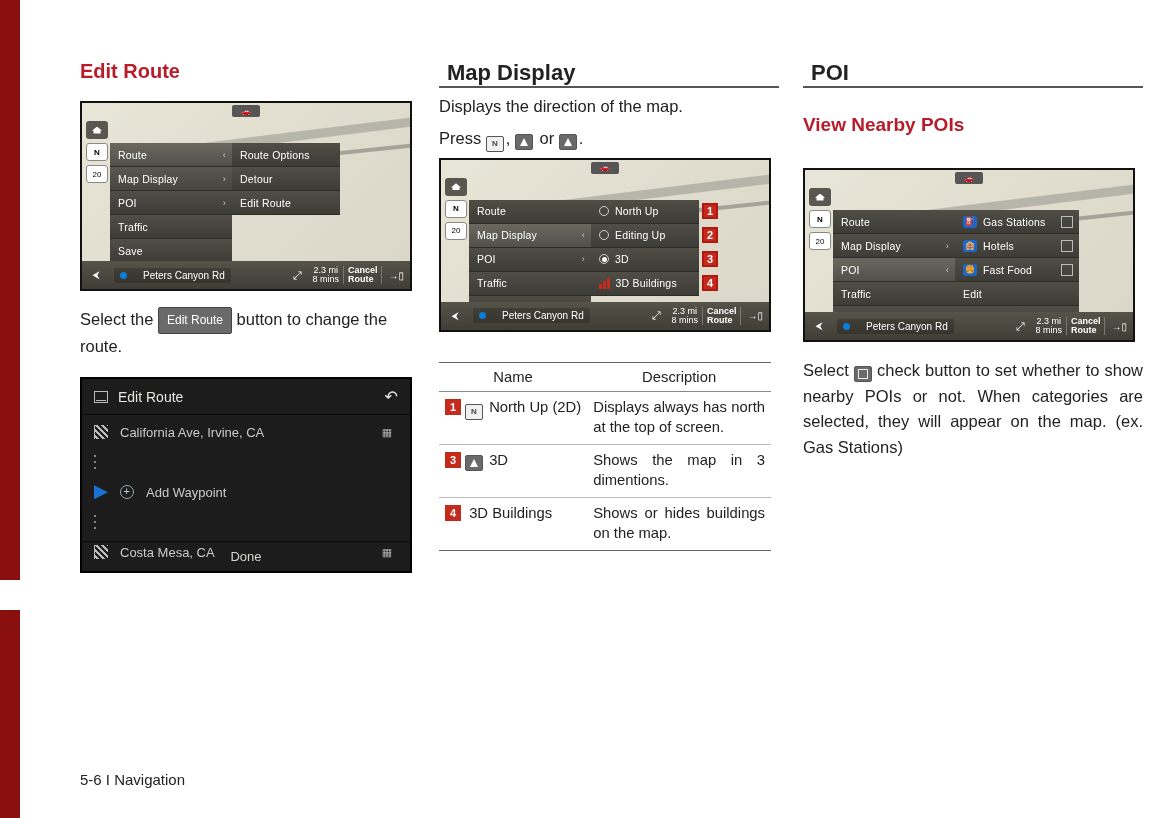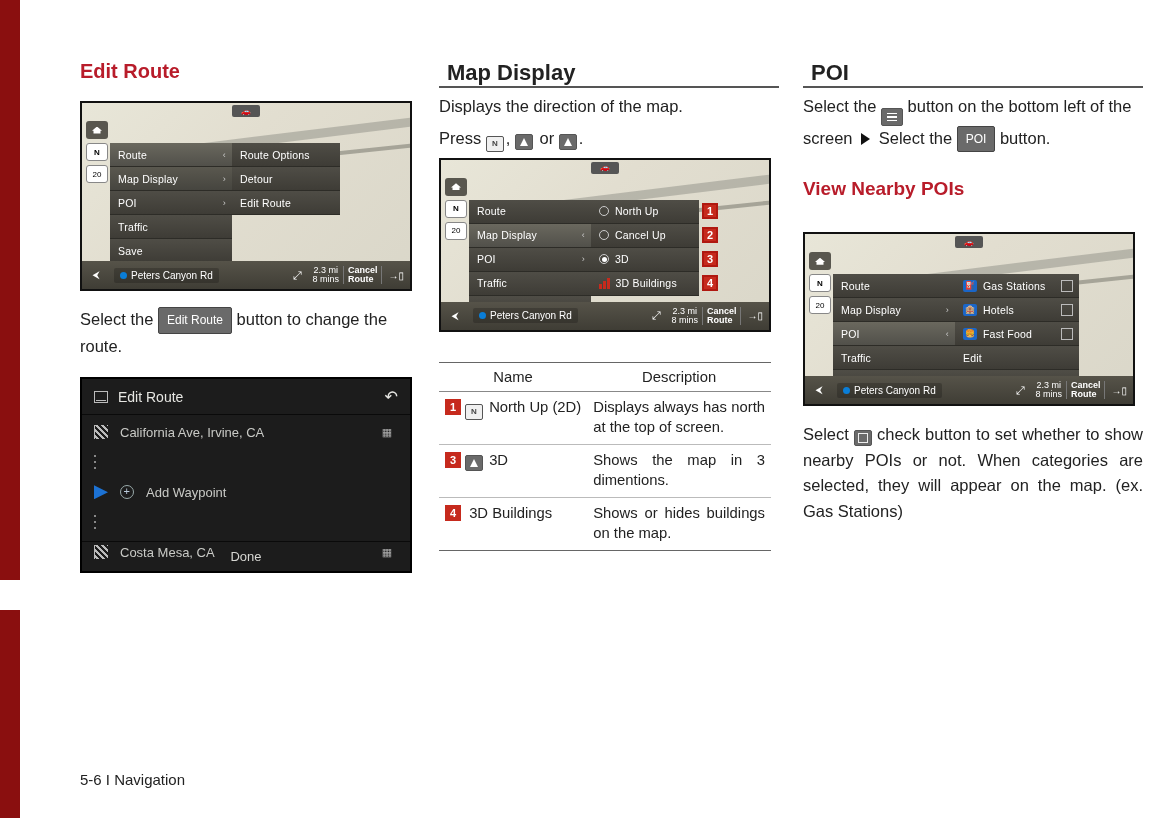--- a/index.html
+++ b/index.html
@@ -39,21 +39,21 @@
     .shot .panel .row { height:24px; background: linear-gradient(#4f4d46,#3e3c36); border-bottom:1px solid #2d2c27; color:#fff; font-size:10.5px; padding-left:8px; display:flex; align-items:center; letter-spacing:0.2px; }
     .shot .panel .row .carat { margin-left:auto; margin-right:6px; font-size:9px; color:#ccc;}
     .shot .panel.panel2 { left: 150px; width: 108px;}
     .shot .panel.panel3 { left: 150px; width: 124px;}
 
     .shot .panel .row.hi { background: linear-gradient(#6a685e,#51504a); }
     .shot .panel .row.hi2 { background: linear-gradient(#5a584f,#46453f); }
 
     .shot .bottom-bar { position:absolute; left:0; right:0; bottom:0; height:28px; background: linear-gradient(#565349,#3f3d35); display:flex; align-items:center; color:#fff; font-size:10px; }
     .shot .bottom-bar .home-ic { width:28px; text-align:center; color:#fff; }
-    .shot .bottom-bar .route-pill { background: rgba(0,0,0,0.2); border-radius:2px; padding:2px 6px; margin-left:4px; display:flex; align-items:center; gap:4px;}
+    .shot .bottom-bar .route-pill { background: rgba(0,0,0,0.2); border-radius:2px; padding:2px 6px; margin-left:4px; display:flex; align-items:center; gap:16px;}
     .shot .bottom-bar .route-pill .dot { width:7px; height:7px; border-radius:50%; background:#0a7ed8;}
     .shot .bottom-bar .spacer { flex:1; }
     .shot .bottom-bar .zoom-ic { width:22px; text-align:center; font-size:11px;}
     .shot .bottom-bar .dist { line-height:1; font-size:9px; text-align:center; padding:0 4px;}
     .shot .bottom-bar .cancel { line-height:1; font-size:9px; padding:0 4px; border-left:1px solid #777; border-right:1px solid #777;font-weight:bold;}
     .shot .bottom-bar .tray { padding:0 6px; }
 
     .shot.s1 { height: 190px; }
     .shot.s2 { height: 174px; }
     .shot.s3 { height: 174px; }
@@ -278,21 +278,21 @@
             <span>Save</span>
           </div>
       </div>
       <div class="panel panel2">
         <div class="row">
             <span class="radio"></span>
             <span>North Up</span>
           </div>
         <div class="row">
             <span class="radio"></span>
-            <span>Cancel Up</span>
+            <span>Editing Up</span>
           </div>
         <div class="row">
             <span class="radio sel"></span>
             <span>3D</span>
           </div>
         <div class="row">
             <span class="bars">
               <span></span>
               <span></span>
               <span></span>
@@ -349,29 +349,20 @@
         <tr>
           <td class="name-cell"><span class="num-badge">4</span> <span>3D Buildings</span></td>
           <td class="section-desc">Shows or hides buildings on the map.</td>
         </tr>
       </tbody>
     </table>
   </div>
 
   <div class="col col3">
     <h2 class="section">POI</h2>
-    <p class="body">
-      <span>Select the </span><span class="icon-badge">
-          <span class="menu-lines">
-            <span></span>
-            <span></span>
-            <span></span>
-          </span>
-        </span><span> button on the bottom left of the screen </span><span class="arrow-sep"></span><span> Select the </span><span class="btn-badge">POI</span><span> button.</span>
-    </p>
 
     <div style="height:20px;"></div>
     <h2 class="red" style="font-size:19px;">View Nearby POIs</h2>
     <div style="height:14px;"></div>
 
     <div class="shot s3">
       <div class="map-bg"></div>
       <div class="top-icon-bar">
           <div class="car">🚗</div>
         </div>

